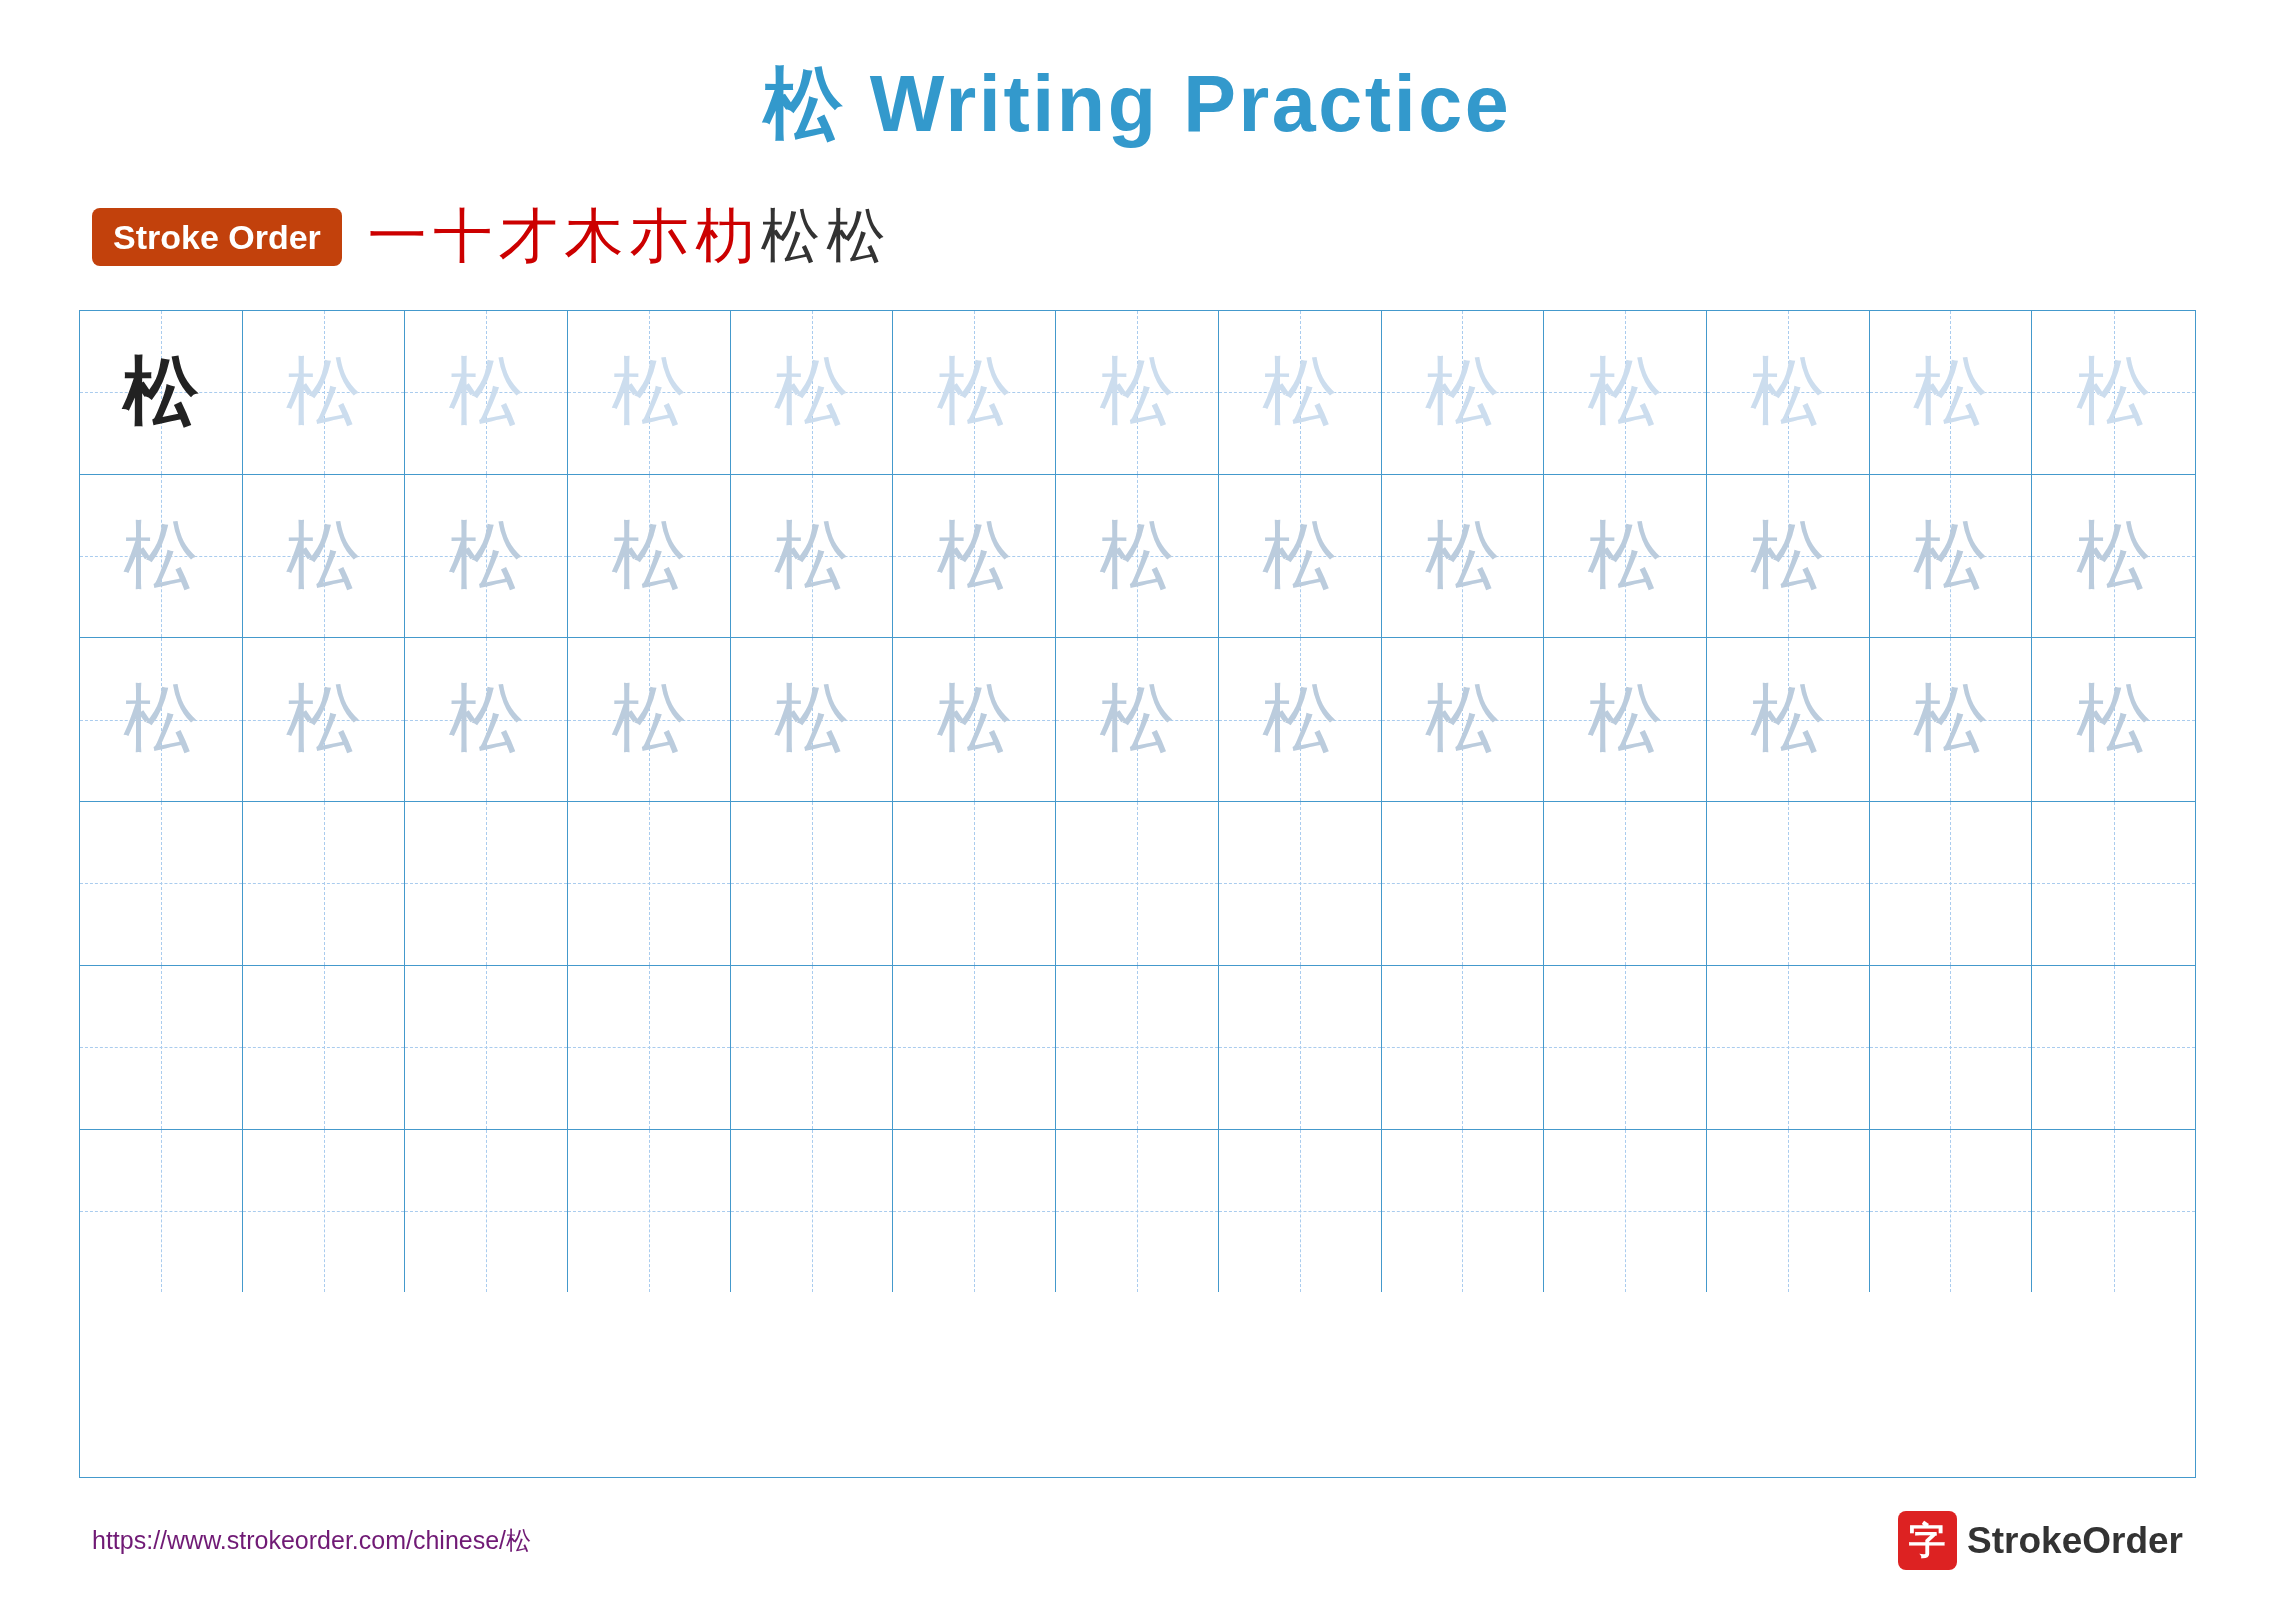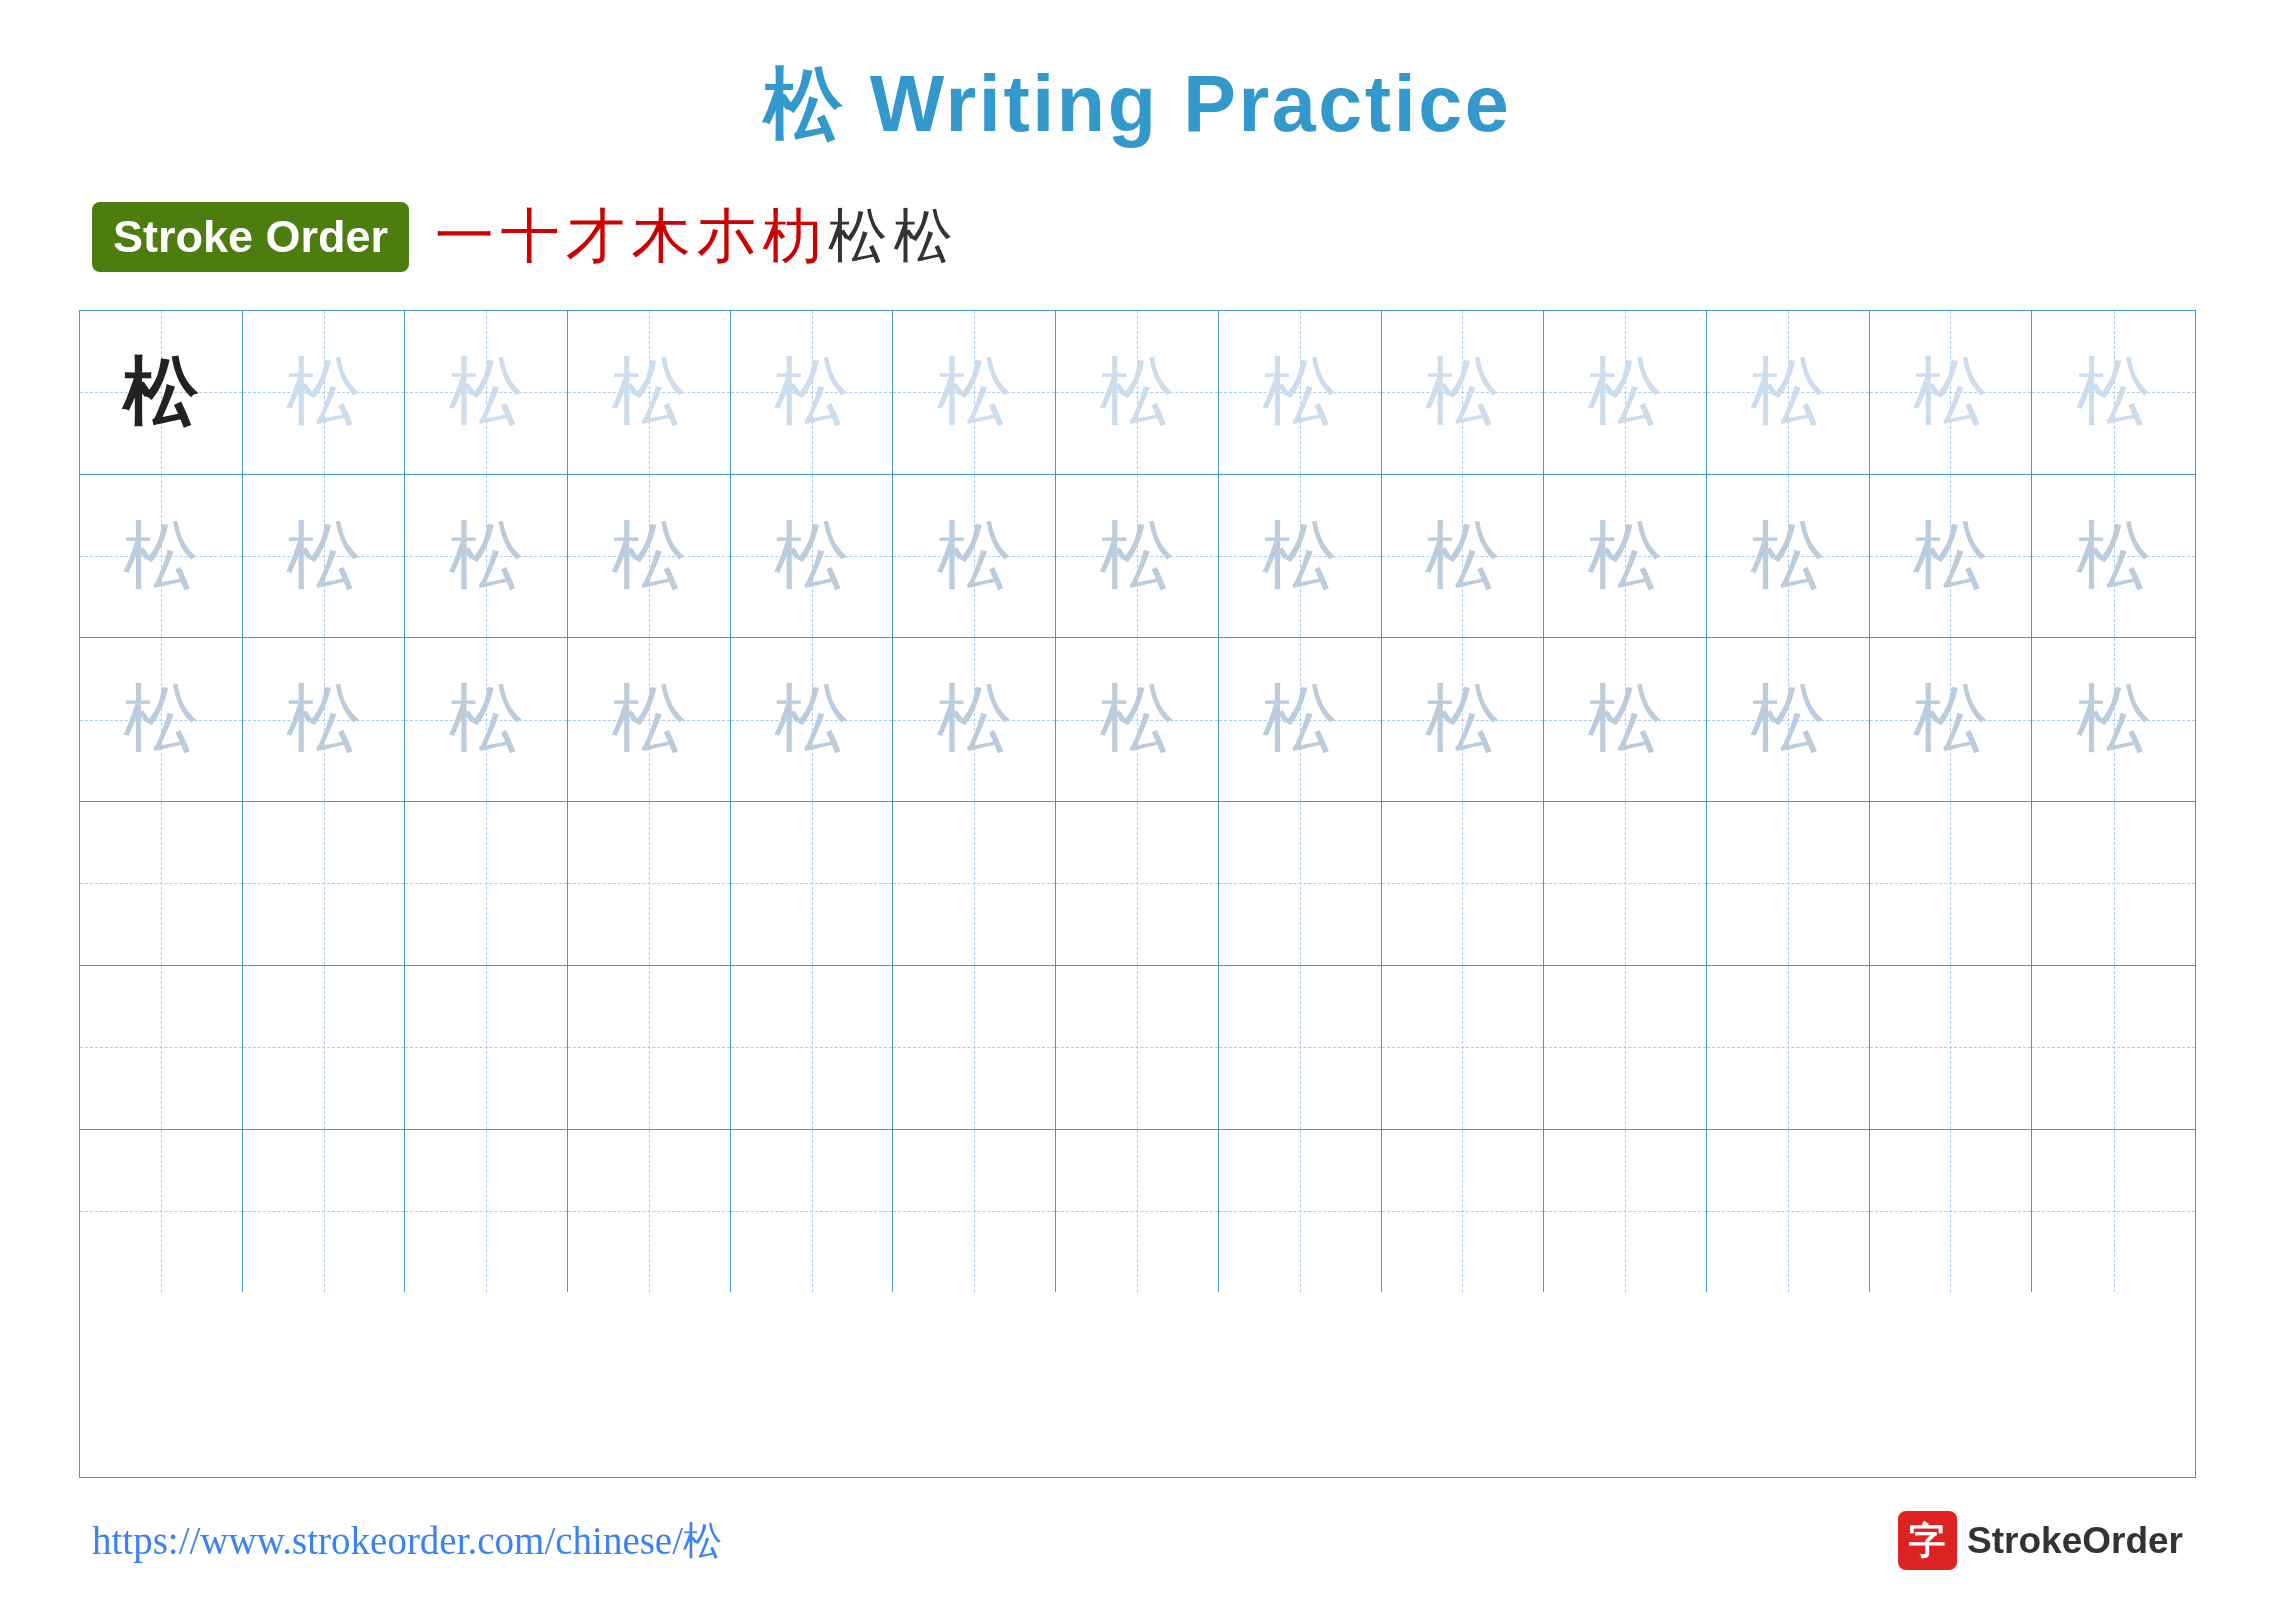--- a/index.html
+++ b/index.html
@@ -38,23 +38,23 @@
 
     .stroke-order-row {
       display: flex;
       align-items: center;
       width: 100%;
       margin-bottom: 33px;
       padding-left: 13px;
     }
 
     .stroke-order-badge {
-      background: #4d7c0f;
+      background: #c2410c;
       color: white;
-      font-size: 45px;
+      font-size: 34px;
       font-family: 'Arial', sans-serif;
       font-weight: bold;
       padding: 9.2px 21px;
       border-radius: 7.9px;
       margin-right: 26px;
       white-space: nowrap;
     }
 
     .stroke-sequence {
       display: flex;
@@ -155,23 +155,23 @@
     .footer {
       width: 100%;
       display: flex;
       justify-content: space-between;
       align-items: center;
       margin-top: 33px;
       padding: 0 13px;
     }
 
     .footer-url {
-      font-size: 39px;
-      color: #3b82f6;
-      font-family: Liberation Serif, serif;
+      font-size: 25px;
+      color: #701a75;
+      font-family: Liberation Sans, sans-serif;
     }
 
     .footer-logo {
       display: flex;
       align-items: center;
       gap: 10.5px;
       font-size: 37px;
       font-family: 'Arial', sans-serif;
       font-weight: bold;
       color: #333333;

